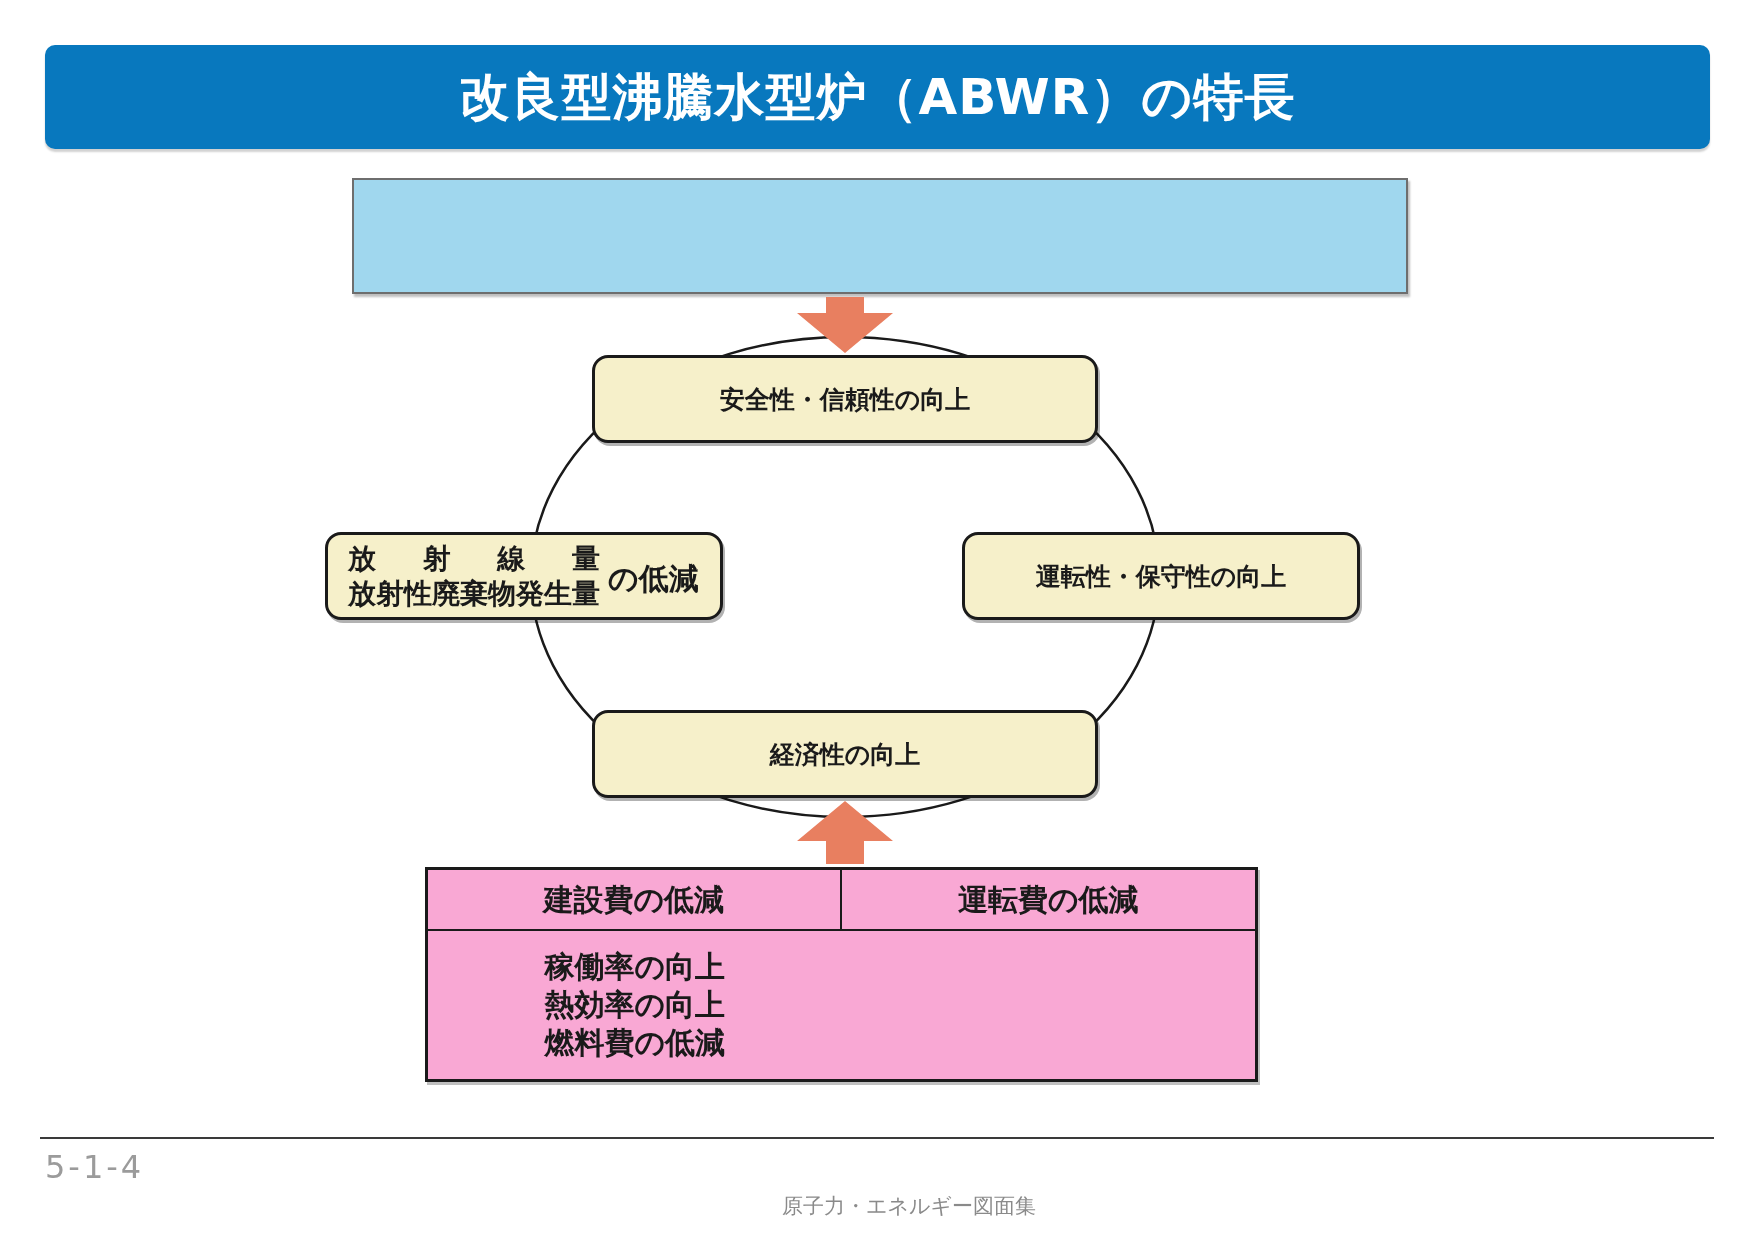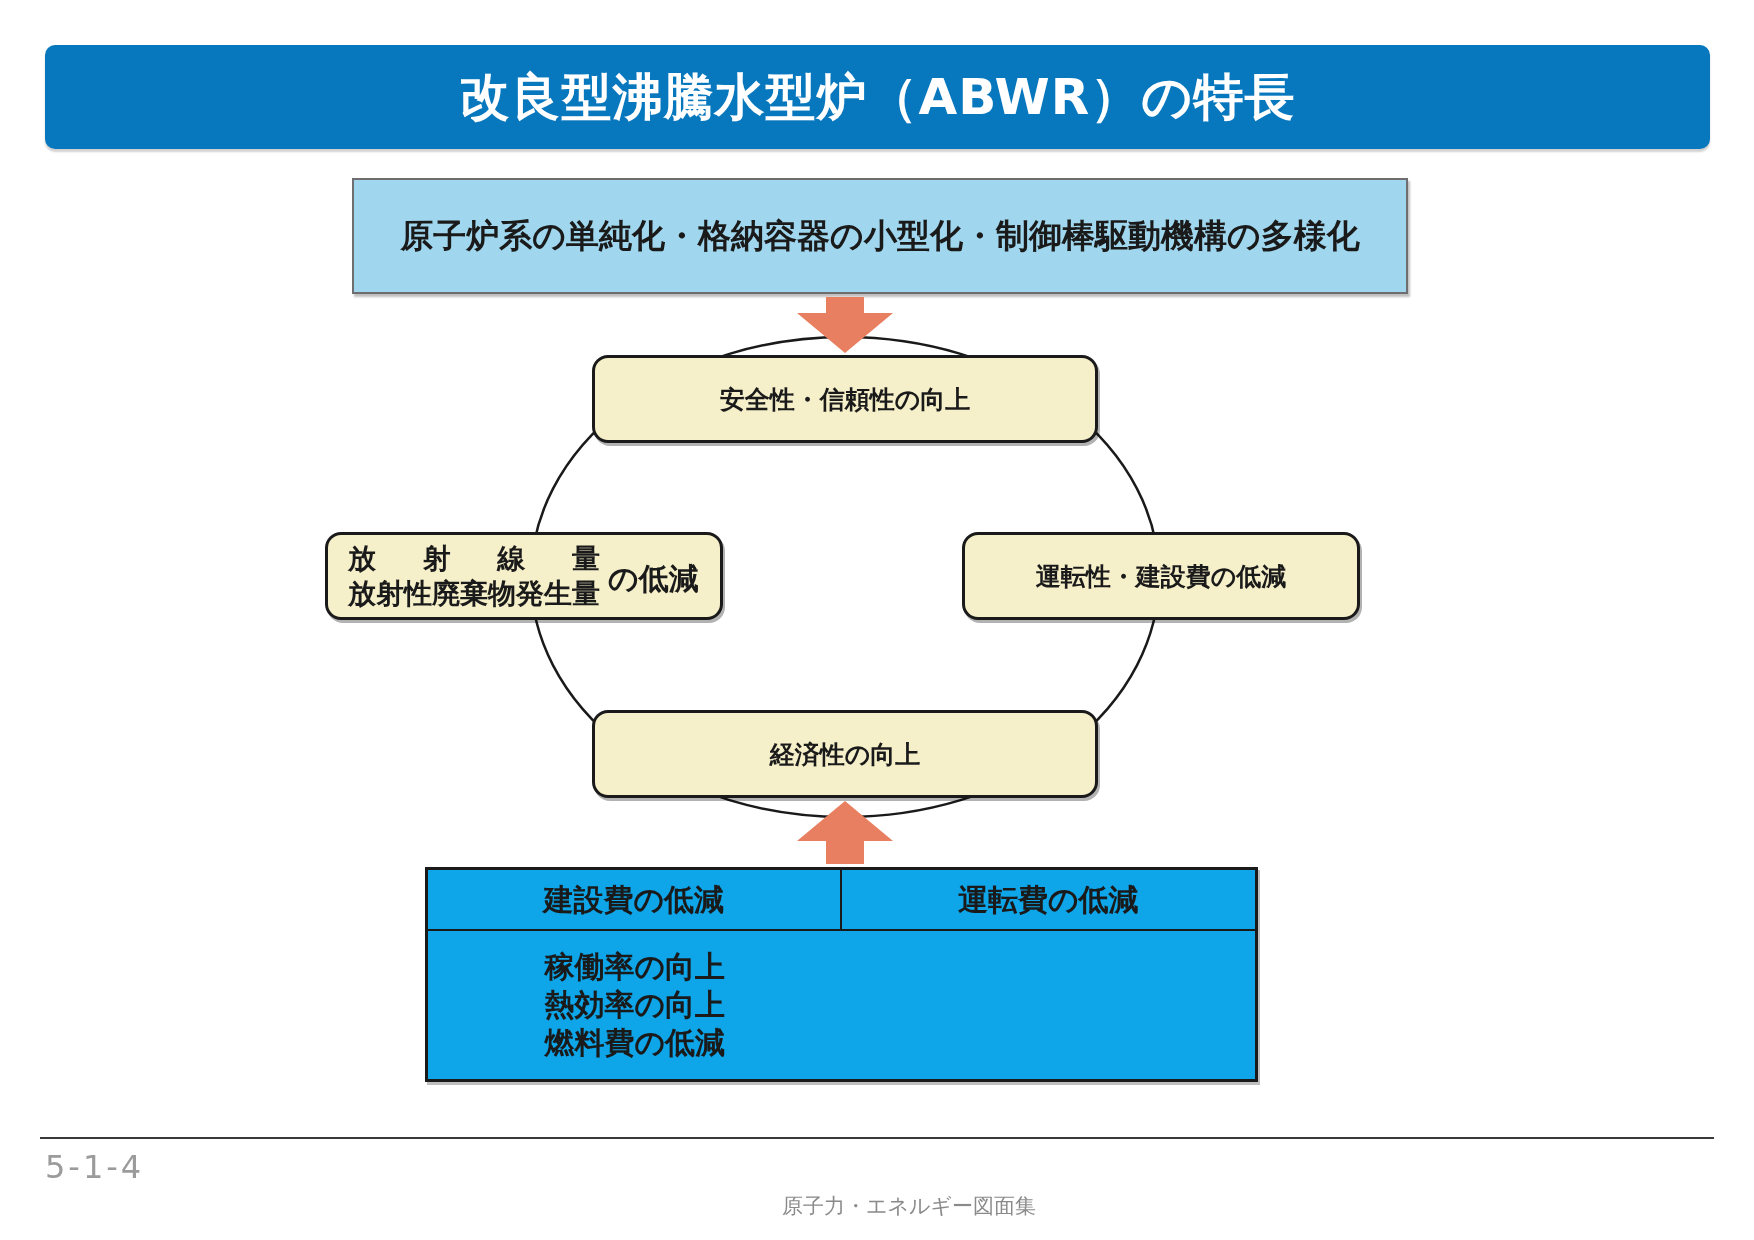--- a/index.html
+++ b/index.html
@@ -48,21 +48,21 @@
   .box-left{left:325px;top:532px;width:398px;height:88px;justify-content:flex-start;padding:0 10px 0 20px;}
   .box-right{left:962px;top:532px;width:398px;height:88px;}
 
   .left-lines{width:252px;display:flex;flex-direction:column;}
   .left-lines .jrow{display:flex;justify-content:space-between;font-size:28px;font-weight:700;line-height:35px;}
   .left-suffix{font-size:30px;font-weight:700;margin-left:8px;white-space:nowrap;padding-top:6px;}
 
   
   .econ-table{
     left:425px;top:867px;width:833px;height:215px;
-    background:#0ea5e9;border:3px solid #1a1a1a;box-sizing:border-box;z-index:2;
+    background:#f9a8d4;border:3px solid #1a1a1a;box-sizing:border-box;z-index:2;
     display:grid;grid-template-columns:1fr 1fr;grid-template-rows:61px 1fr;
     box-shadow:2px 3px 0 rgba(0,0,0,0.25);
   }
   .econ-table .cell{
     display:flex;flex-direction:column;align-items:center;justify-content:center;
     font-size:30px;font-weight:700;line-height:38px;
   }
   .econ-table .c1{border-right:2px solid #1a1a1a;}
   .econ-table .hdr{border-bottom:2px solid #1a1a1a;}
 
@@ -72,21 +72,20 @@
   .source{left:0;top:1192px;width:1754px;text-align:center;font-size:21px;color:#8a8a8a;margin-left:32px;}
 </style>
 </head>
 <body>
 
 <header class="abs title-bar">
   <h1>改良型沸騰水型炉（ABWR）の特長</h1>
 </header>
 
 <div class="abs summary-box">
-  <div>原子炉系の単純化・格納容器の小型化・制御棒駆動機構の多様化</div>
 </div>
 
 <svg class="abs bg-svg" width="1754" height="1240" viewBox="0 0 1754 1240">
   <ellipse cx="845" cy="577" rx="314" ry="240" fill="none" stroke="#1a1a1a" stroke-width="2.5"></ellipse>
   <polygon points="826,297 864,297 864,313 893,313 845,353 797,313 826,313" fill="#E87F60"></polygon>
   <polygon points="845,801 893,841 864,841 864,864 826,864 826,841 797,841" fill="#E87F60"></polygon>
 </svg>
 
 <div class="abs cream box-top">
   <span class="lbl">安全性・信頼性の向上</span>
@@ -109,21 +108,21 @@
         <span>物</span>
         <span>発</span>
         <span>生</span>
         <span>量</span>
       </span>
   </span>
   <span class="left-suffix">の低減</span>
 </div>
 
 <div class="abs cream box-right">
-  <span class="lbl">運転性・建設費の低減</span>
+  <span class="lbl">運転性・保守性の向上</span>
 </div>
 
 <div class="abs cream box-bottom">
   <span class="lbl">経済性の向上</span>
 </div>
 
 <div class="abs econ-table">
   <div class="cell c1 hdr">建設費の低減</div>
   <div class="cell hdr">運転費の低減</div>
   <div class="cell">

